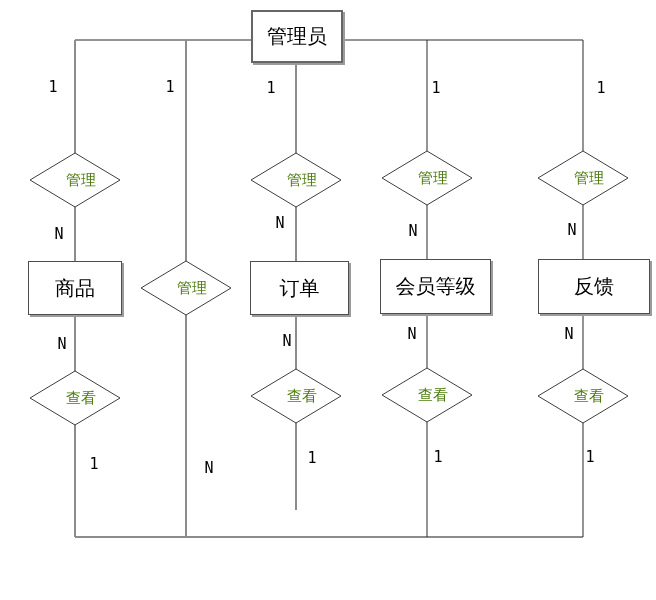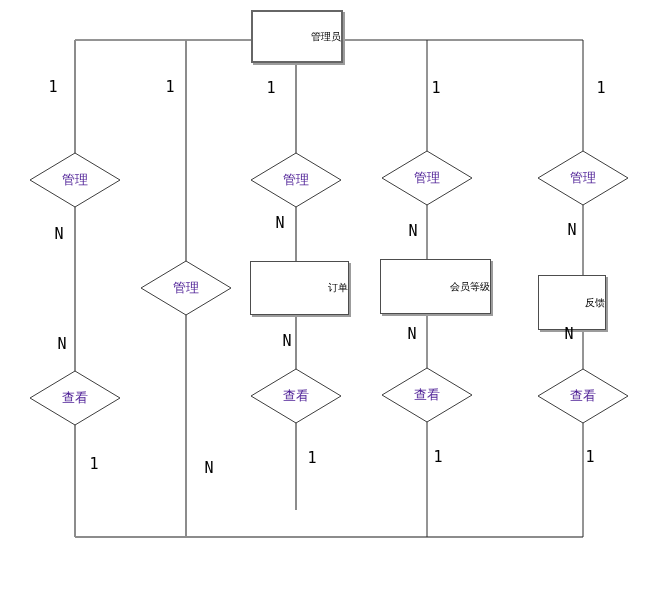--- a/index.html
+++ b/index.html
@@ -3,30 +3,30 @@
 <meta charset="utf-8">
 <style>
   html,body{margin:0;padding:0;background:#ffffff;}
   .canvas{
     position:relative;width:656px;height:600px;background:#ffffff;
     font-family:"DejaVu Sans","Liberation Sans",sans-serif;overflow:hidden;
   }
   .wires{position:absolute;left:0;top:0;width:656px;height:600px;}
   .entity{
     position:absolute;background:#ffffff;border:1px solid #4d4d4d;
-    box-shadow:2px 2px 0 #9c9c9c;display:flex;align-items:center;justify-content:flex-end;
-    font-size:10px;color:#000;box-sizing:border-box;
+    box-shadow:2px 2px 0 #9c9c9c;display:flex;align-items:center;justify-content:center;
+    font-size:20px;color:#000;box-sizing:border-box;
   }
   .entity.primary{border-width:2px;border-color:#666;}
   .diamond{position:absolute;}
   .diamond svg{display:block;}
   .diamond .dlabel{
-    position:absolute;left:0;top:0;width:100%;height:100%;
+    position:absolute;left:6px;top:0;width:100%;height:100%;
     display:flex;align-items:center;justify-content:center;
-    font-size:13px;color:#4c1d95;
+    font-size:15px;color:#4d7c0f;
   }
   .card{
     position:absolute;transform:translate(-50%,-50%);
     font-family:"DejaVu Sans Mono","Liberation Mono",monospace;
     font-size:15px;color:#000;line-height:1;
   }
 </style>
 </head>
 <body>
 
@@ -42,30 +42,33 @@
     <line x1="186" y1="40" x2="186" y2="537" stroke="#8c8c8c" stroke-width="2"></line>
     <line x1="296" y1="63" x2="296" y2="510" stroke="#8c8c8c" stroke-width="2"></line>
     <line x1="427" y1="40" x2="427" y2="537" stroke="#2b2b2b" stroke-width="1"></line>
     <line x1="583" y1="40" x2="583" y2="537" stroke="#2b2b2b" stroke-width="1"></line>
   </svg>
 
   <div class="entity primary" style="left:251px;top:10px;width:92px;height:53px;">
     <span>管理员</span>
   </div>
 
+  <div class="entity" style="left:28px;top:261px;width:94px;height:54px;">
+    <span>商品</span>
+  </div>
 
   <div class="entity" style="left:250px;top:261px;width:99px;height:54px;">
     <span>订单</span>
   </div>
 
   <div class="entity" style="left:380px;top:259px;width:111px;height:55px;">
     <span>会员等级</span>
   </div>
 
-  <div class="entity" style="left:538px;top:259px;width:68px;height:55px;margin-top:16px;">
+  <div class="entity" style="left:538px;top:259px;width:112px;height:55px;">
     <span>反馈</span>
   </div>
 
 
   <div class="diamond" style="left:29px;top:152px;">
     <svg width="92" height="56" viewBox="0 0 92 56">
         <polygon points="46,1 91,28 46,55 1,28" fill="#ffffff" stroke="#3f3f3f" stroke-width="1"></polygon>
       </svg>
     <span class="dlabel">管理</span>
   </div>

